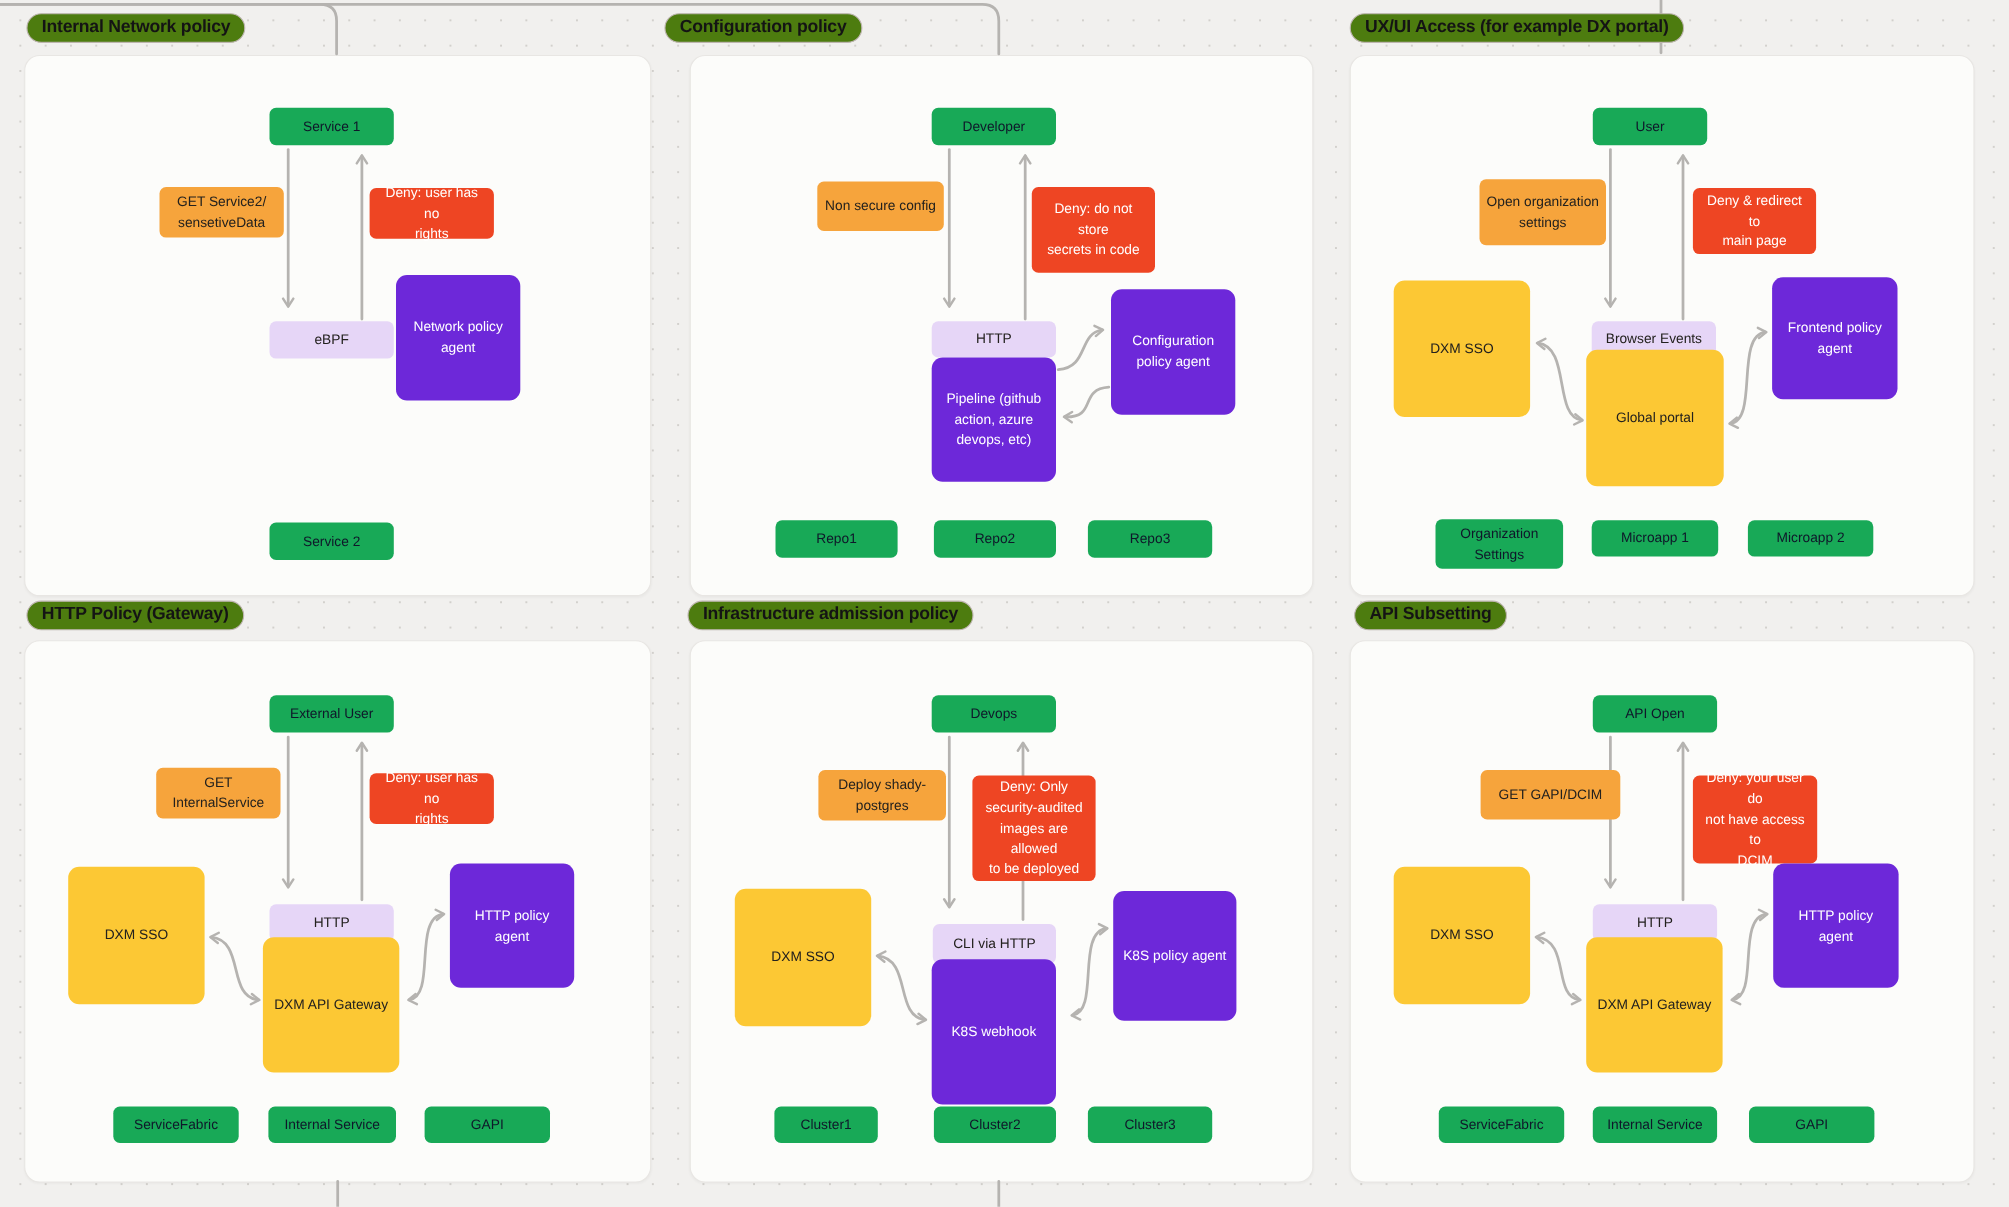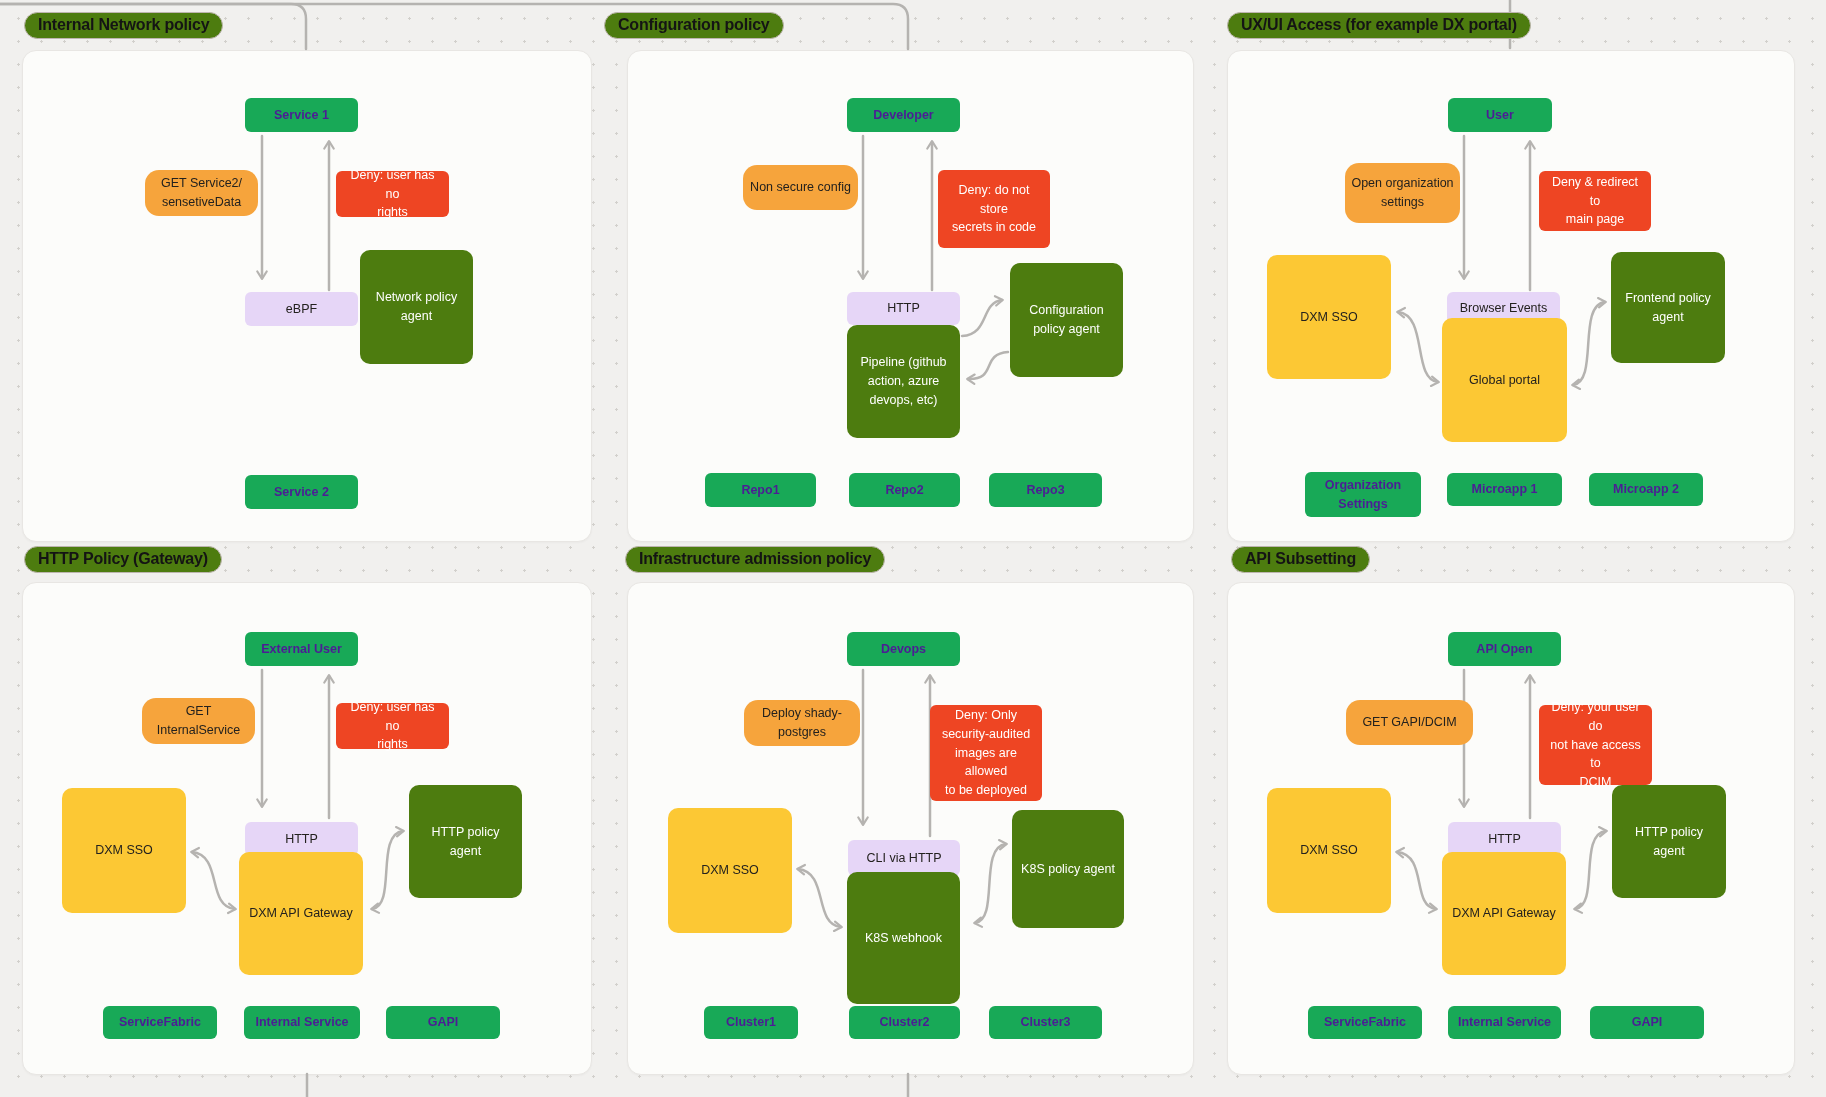--- a/index.html
+++ b/index.html
@@ -19,24 +19,24 @@
     border-radius:17px;padding:3px 13px 4px;font-weight:700;font-size:16px;
     color:#141414;white-space:nowrap;letter-spacing:-.2px;text-align:center;
   }
   #connectors{position:absolute;left:0;top:0;z-index:2;pointer-events:none;}
   .node{
     position:absolute;z-index:3;display:flex;align-items:center;justify-content:center;
     text-align:center;border-radius:6px;font-size:12.5px;line-height:1.5;
     white-space:pre-line;padding:2px 6px;box-sizing:border-box;
   }
   .lg{border-radius:10px;}
-  .green{background:#18a957;color:#4c1d95;font-weight:bold;}
-  .orange{background:#f6a43c;color:#23211e;border-radius:14px;}
+  .green{background:#18a957;color:#0f172a;}
+  .orange{background:#f6a43c;color:#23211e;}
   .red{background:#ee4523;color:#fff;}
-  .blue{background:#4d7c0f;color:#fff;}
+  .blue{background:#6d28d9;color:#fff;}
   .yellow{background:#fcc834;color:#23211e;}
   .lavender{background:#e6d6f7;color:#23211e;}
 </style>
 </head>
 <body>
 
 <div class="frame" style="left:22px;top:50px;width:568px;height:490px"></div>
 <div class="frame" style="left:627px;top:50px;width:565px;height:490px"></div>
 <div class="frame" style="left:1227px;top:50px;width:566px;height:490px"></div>
 <div class="frame" style="left:22px;top:582px;width:568px;height:491px"></div>
@@ -143,21 +143,21 @@
 <div class="node yellow lg" style="left:239px;top:852px;width:124px;height:123px">DXM API Gateway</div>
 <div class="node blue lg" style="left:409px;top:785px;width:113px;height:113px">HTTP policy
 agent</div>
 <div class="node green" style="left:103px;top:1006px;width:114px;height:33px">ServiceFabric</div>
 <div class="node green" style="left:244px;top:1006px;width:116px;height:33px">Internal Service</div>
 <div class="node green" style="left:386px;top:1006px;width:114px;height:33px">GAPI</div>
 
 <div class="node green" style="left:847px;top:632px;width:113px;height:34px">Devops</div>
 <div class="node orange" style="left:744px;top:700px;width:116px;height:46px">Deploy shady-
 postgres</div>
-<div class="node red" style="left:930px;top:705px;width:112px;height:96px">Deny: Only
+<div class="node red" style="left:884px;top:705px;width:112px;height:96px">Deny: Only
 security-audited
 images are allowed
 to be deployed</div>
 <div class="node yellow lg" style="left:668px;top:808px;width:124px;height:125px">DXM SSO</div>
 <div class="node lavender" style="left:848px;top:840px;width:112px;height:36px">CLI via HTTP</div>
 <div class="node blue lg" style="left:847px;top:872px;width:113px;height:132px">K8S webhook</div>
 <div class="node blue lg" style="left:1012px;top:810px;width:112px;height:118px">K8S policy agent</div>
 <div class="node green" style="left:704px;top:1006px;width:94px;height:33px">Cluster1</div>
 <div class="node green" style="left:849px;top:1006px;width:111px;height:33px">Cluster2</div>
 <div class="node green" style="left:989px;top:1006px;width:113px;height:33px">Cluster3</div>

